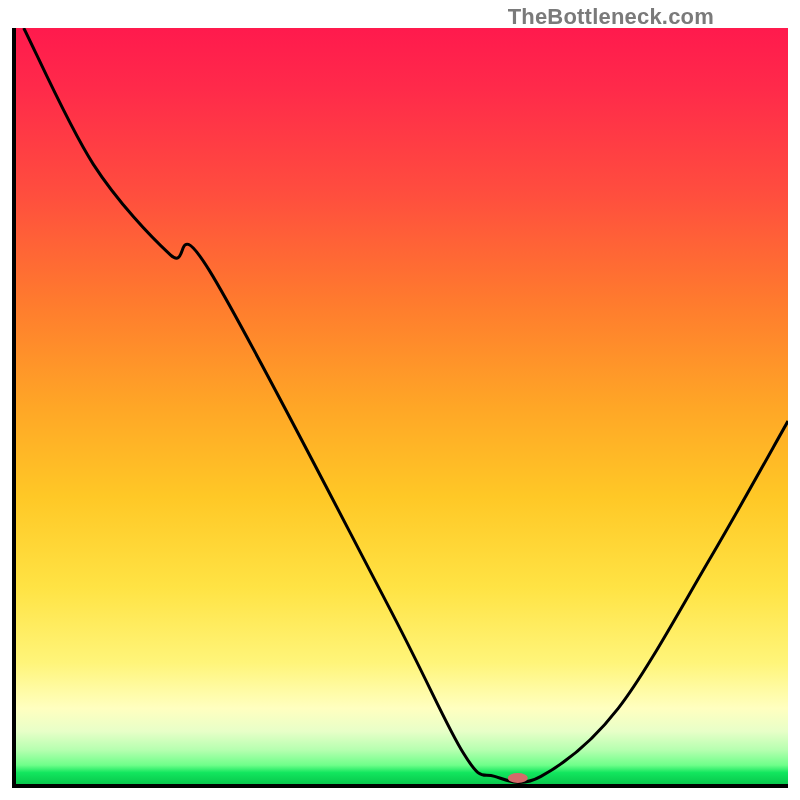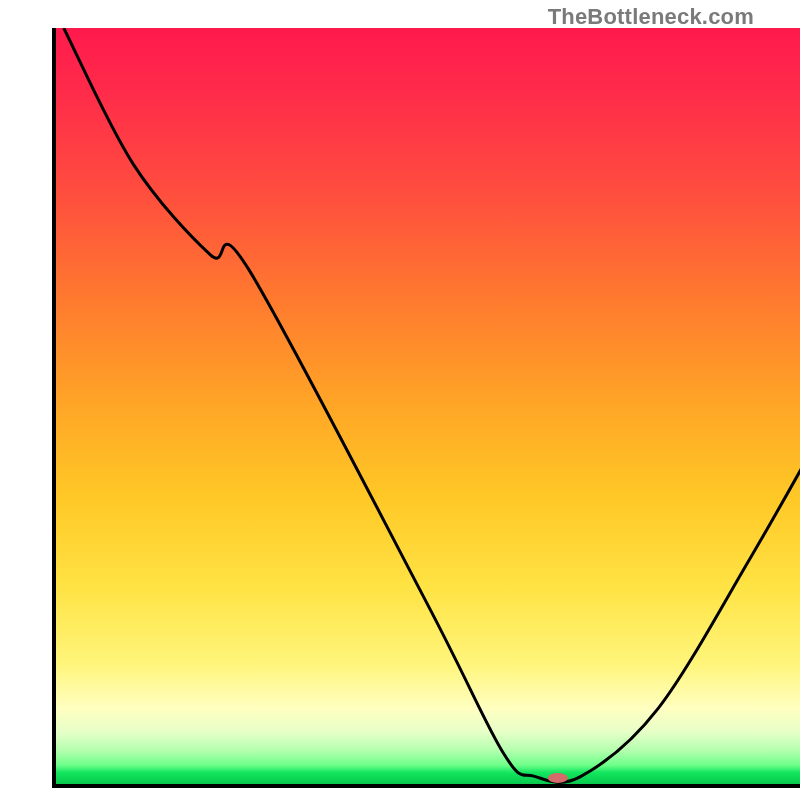--- a/index.html
+++ b/index.html
@@ -8,21 +8,20 @@
     width: 800px;
     height: 800px;
     overflow: hidden;
     font-family: Arial, Helvetica, sans-serif;
     background: #ffffff;
   }
   .container {
     position: relative;
     width: 726px;
     height: 800px;
-    margin-left: 40px;
   }
   .watermark {
     position: absolute;
     top: 4px;
     right: 12px;
     font-size: 22px;
     font-weight: 600;
     color: #7a7a7a;
     letter-spacing: 0.2px;
     z-index: 3;

